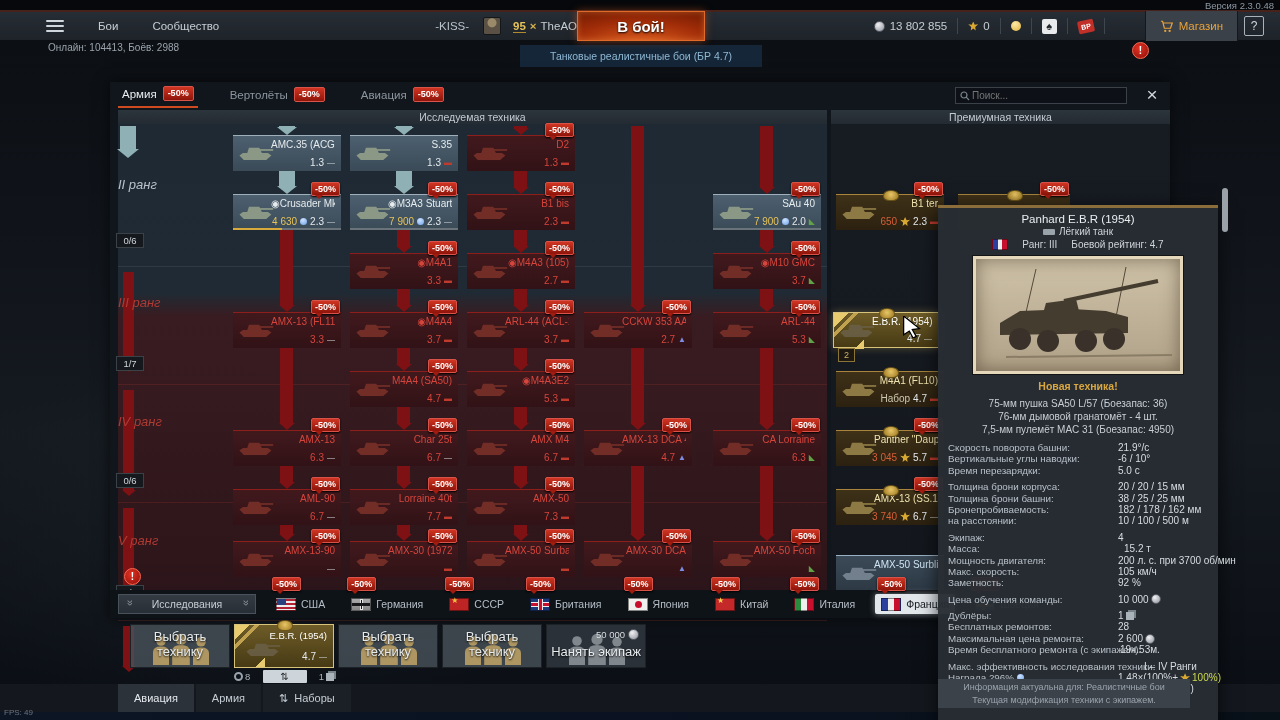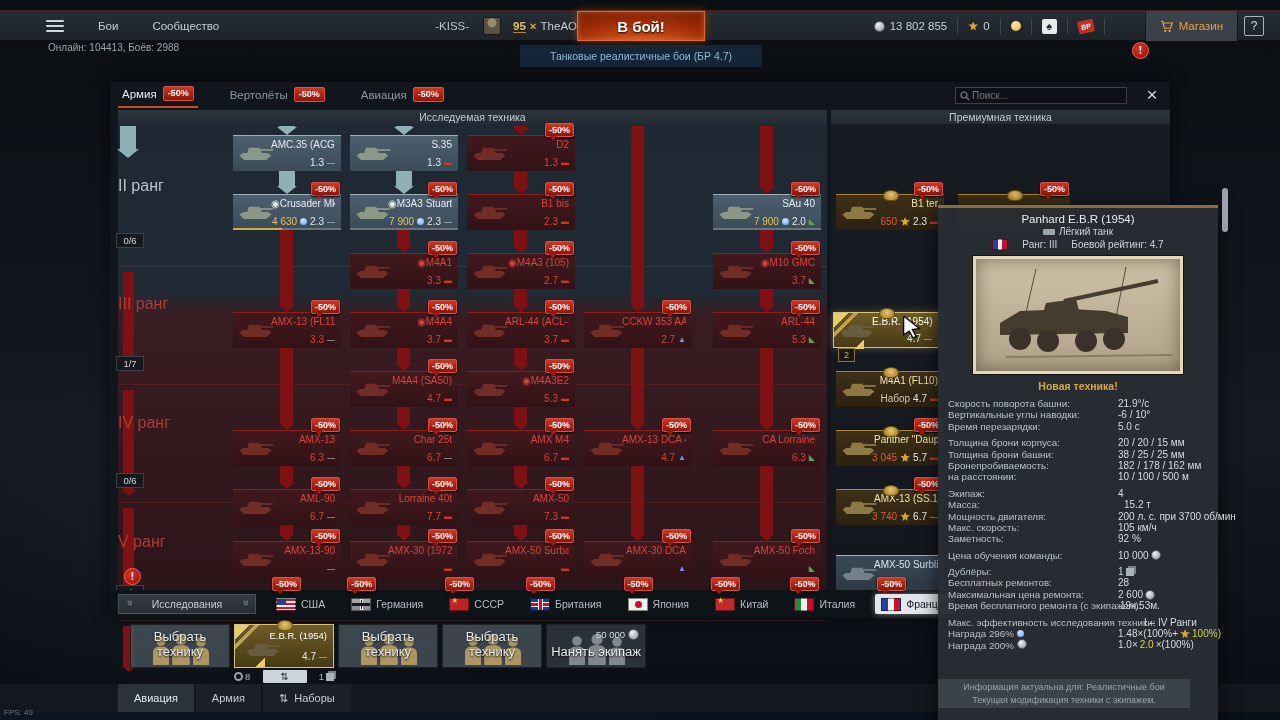--- a/index.html
+++ b/index.html
@@ -98,21 +98,21 @@
   .disc{position:absolute;top:-13px;right:1px;height:12px;line-height:12px;padding:0 3px;font-size:9px;font-weight:bold;
     color:#fff;background:linear-gradient(#d03522,#8e1409);border:1px solid #d8544a;border-radius:2px;
     box-shadow:0 1px 2px #000;z-index:5;}
   .disc::after{content:"";position:absolute;left:3px;bottom:-4px;border:4px solid transparent;border-top-color:#a01c10;border-bottom-width:0;}
   
   .conn{position:absolute;width:13px;background:#7d1113;z-index:1;}
   .conn i{position:absolute;left:50%;bottom:-6px;margin-left:-8px;border:8px solid transparent;border-top:7px solid #7d1113;border-bottom:0;}
   .conn.teal{width:16px;background:#8fb0b4;}
   .conn.teal i{margin-left:-10px;border-width:10px;border-top:8px solid #8fb0b4;border-bottom:0;}
   
-  .rlabel{position:absolute;left:8px;font-size:16px;color:#b9c2ca;white-space:nowrap;z-index:3;}
+  .rlabel{position:absolute;left:8px;font-size:13px;color:#b9c2ca;white-space:nowrap;z-index:3;font-style:italic;}
   .rlabel.red{color:#b03a34;}
   .rcount{position:absolute;left:6px;width:26px;height:13px;background:#15191d;border:1px solid #3a4147;
     color:#cfd6db;font-size:9.5px;text-align:center;line-height:13px;z-index:3;}
   .lbar{position:absolute;left:13px;width:11px;background:#7d1113;z-index:2;}
   .lbar i{position:absolute;left:50%;bottom:-6px;margin-left:-7px;border:7px solid transparent;border-top:6px solid #7d1113;border-bottom:0;}
   .lteal{position:absolute;left:10px;top:44px;width:16px;height:24px;background:#8fb0b4;z-index:2;}
   .lteal i{position:absolute;left:50%;bottom:-8px;margin-left:-11px;border:11px solid transparent;border-top:9px solid #8fb0b4;border-bottom:0;}
   
   .natbar{position:absolute;left:0px;top:508px;width:1060px;height:28px;background:#0e1318;z-index:10;display:flex;align-items:center;}
   .resbtn{margin-left:8px;width:138px;height:20px;background:linear-gradient(#343b43,#282e35);border:1px solid #49515a;
@@ -194,20 +194,23 @@
   .ic-spade{display:inline-block;width:15px;height:15px;background:#e8eaec;border-radius:2px;color:#23272b;font-size:11px;text-align:center;line-height:15px;}
   .ic-bp{display:inline-block;width:16px;height:13px;background:#c03028;border-radius:2px;transform:rotate(-12deg);color:#fff;font-size:7px;font-weight:bold;text-align:center;line-height:13px;}
   .scroller{position:absolute;left:1222px;top:188px;width:6px;height:44px;background:#9aa1a8;border-radius:3px;z-index:60;}
   .cursor{position:absolute;left:902px;top:316px;z-index:99;}
 </style>
 </head>
 <body>
 
 <div id="screen">
 
+  <div class="topstrip">
+    <span class="version">Версия 2.3.0.48</span>
+  </div>
 
   <div class="topbar">
     <span class="burger">
         <i></i>
         <i></i>
         <i></i>
       </span>
     <span class="tb-item">Бои</span>
     <span class="tb-item">Сообщество</span>
     <span class="tb-item clan" style="margin-left:216px">-KISS-</span>
@@ -1040,20 +1043,25 @@
         <path d="M88 42 L182 22" stroke="#453c30" stroke-width="4"></path>
         <path d="M70 44 L100 40 L104 56 L66 58 Z" fill="#453c30"></path>
         <path d="M24 64 L44 52 L96 50 L130 52 L152 58 L152 74 L24 76 Z" fill="#453c30"></path>
         <circle cx="44" cy="80" r="11" fill="#3a322a"></circle>
           <circle cx="72" cy="82" r="11" fill="#3a322a"></circle>
         <circle cx="110" cy="82" r="11" fill="#3a322a"></circle>
           <circle cx="138" cy="80" r="11" fill="#3a322a"></circle>
       </svg>
     </div>
     <div class="tt-new">Новая техника!</div>
+    <div class="tt-arm" id="tt-arm">
+        <div>75-мм пушка SA50 L/57 (Боезапас: 36)</div>
+        <div>76-мм дымовой гранатомёт - 4 шт.</div>
+        <div>7,5-мм пулемёт MAC 31 (Боезапас: 4950)</div>
+      </div>
     <div class="tt-stats" id="tt-stats">
         <div class="sgroup">
           <div class="srow"><span class="sl">Скорость поворота башни:</span><span class="sv" style="left:170px">
               <span>21.9°/с</span>
             </span></div>
           <div class="srow"><span class="sl">Вертикальные углы наводки:</span><span class="sv" style="left:170px">
               <span>-6 / 10°</span>
             </span></div>
           <div class="srow"><span class="sl">Время перезарядки:</span><span class="sv" style="left:170px">
               <span>5.0 с</span>

